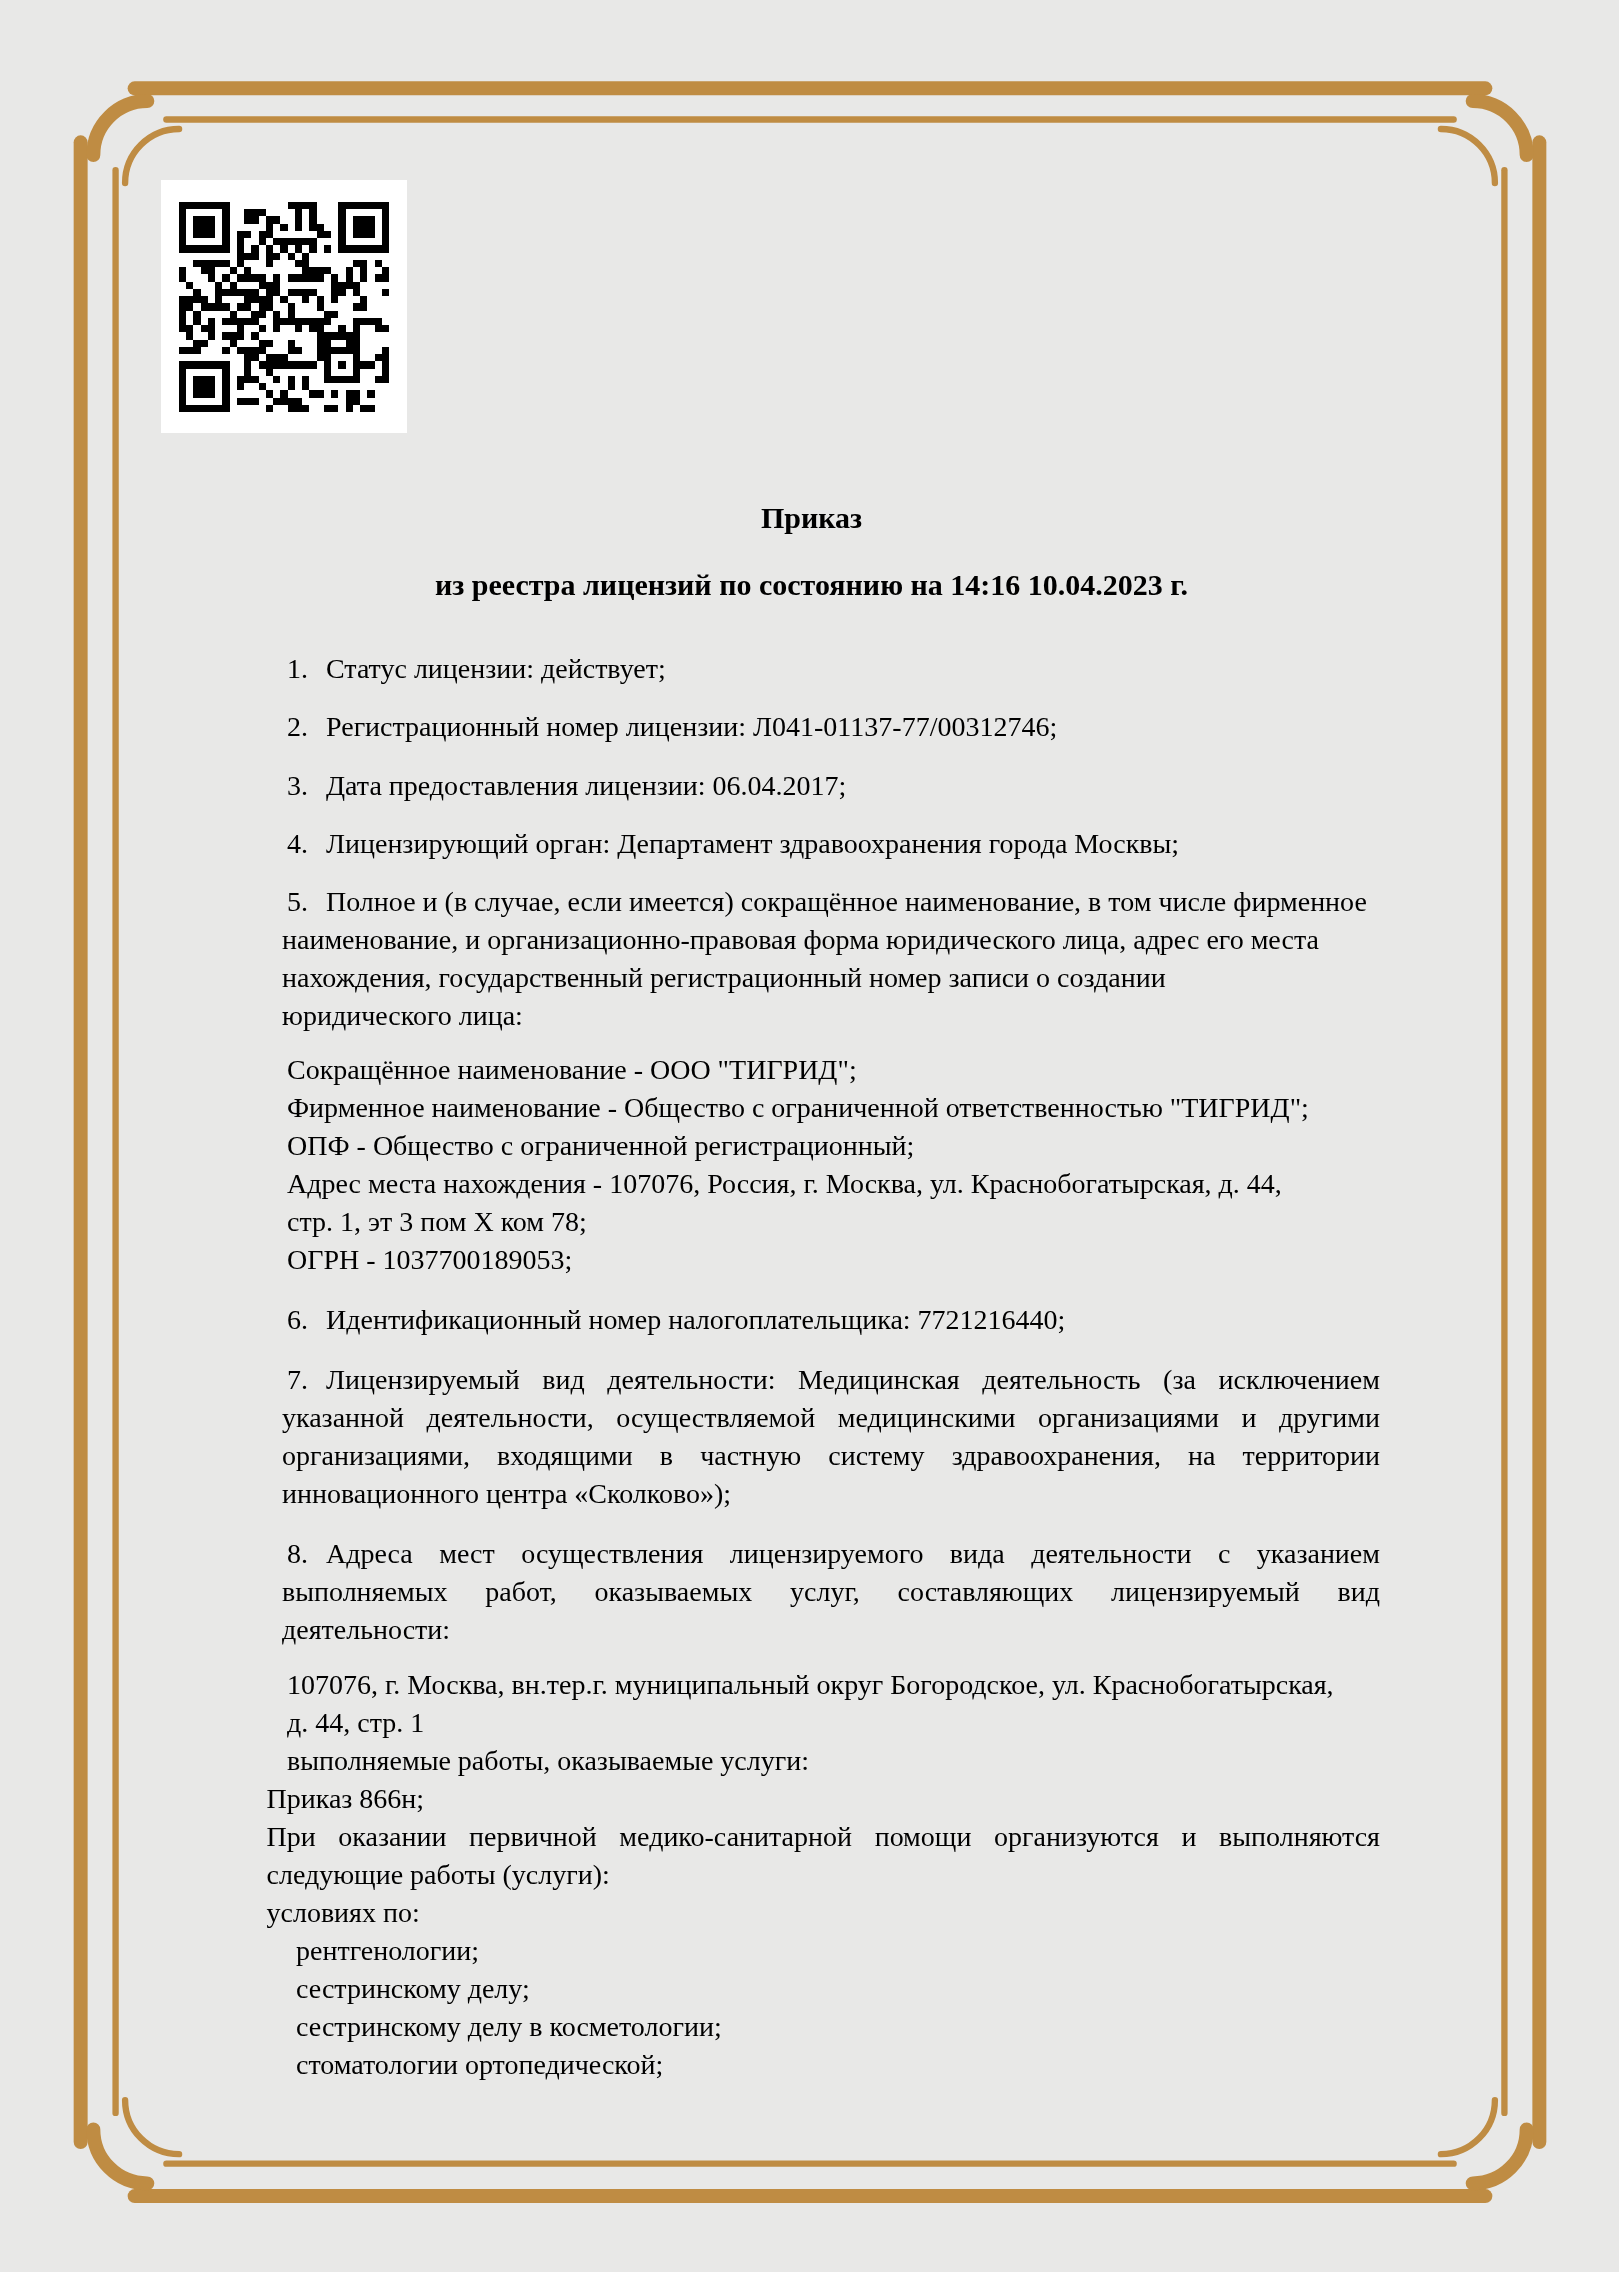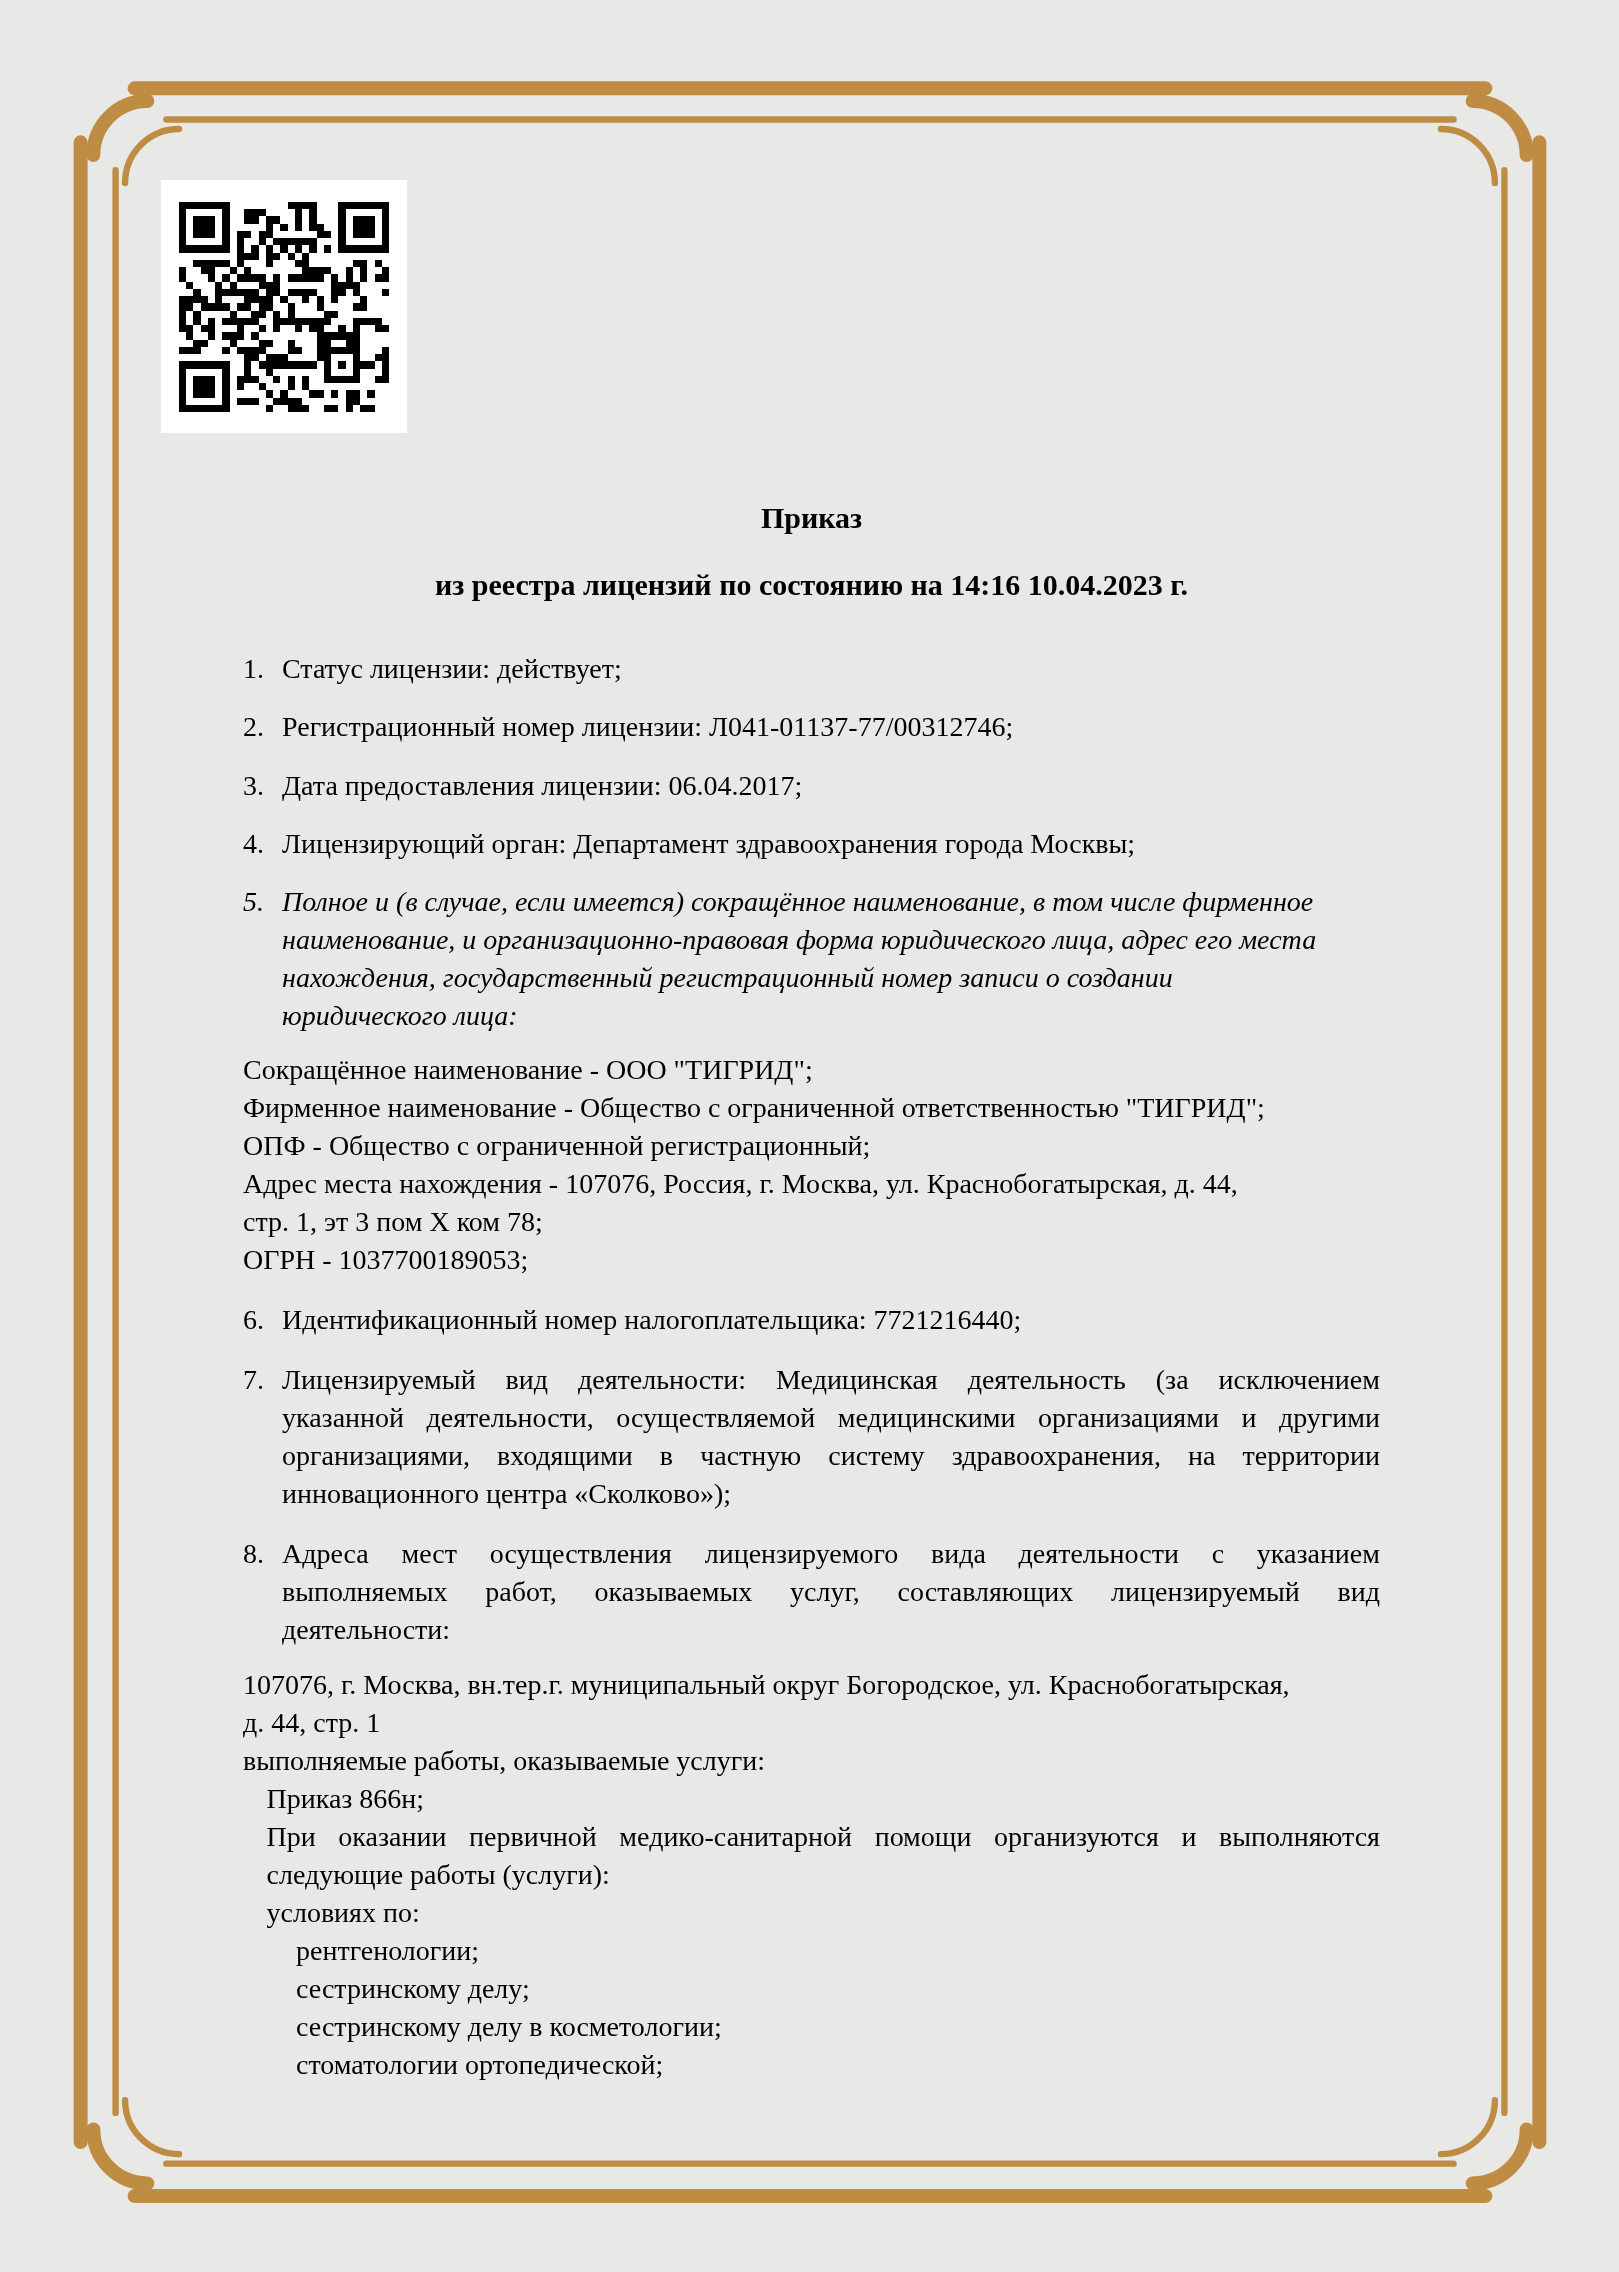--- a/index.html
+++ b/index.html
@@ -14,29 +14,29 @@
   .frame-svg{position:absolute;left:0;top:0;width:1620px;height:2273px;}
   .qr-box{
     position:absolute;left:161px;top:180px;width:246px;height:253px;
     background:#ffffff;
   }
   .qr-box svg{position:absolute;left:18.4px;top:21.6px;}
   .content{
     position:absolute;left:243px;top:499px;width:1137px;
     font-size:28px;line-height:38px;
   }
-  .line{white-space:nowrap;}
+  .line{white-space:nowrap;margin-left:44px;}
   .title{font-weight:bold;font-size:30px;text-align:center;white-space:nowrap;}
   .t2{margin-top:29px;}
   .first-item{margin-top:46px;}
   .item{margin-bottom:20.3px;}
   .num{display:inline-block;width:39px;}
   .cont{margin-left:39px;}
   .j{text-align:justify;text-align-last:justify;}
-  .m25{margin-bottom:16px;font-style:italic;}
+  .m25{margin-bottom:16px;}
   .m26{margin-bottom:16.5px;}
   .m35{margin-bottom:22px;}
   .ind1{margin-left:23.5px;}
   .ind2{margin-left:36px;}
   .ind3{margin-left:53px;}
 </style>
 </head>
 <body>
 
 <svg class="frame-svg" viewBox="0 0 2551 3579" xmlns="http://www.w3.org/2000/svg" aria-hidden="true">

